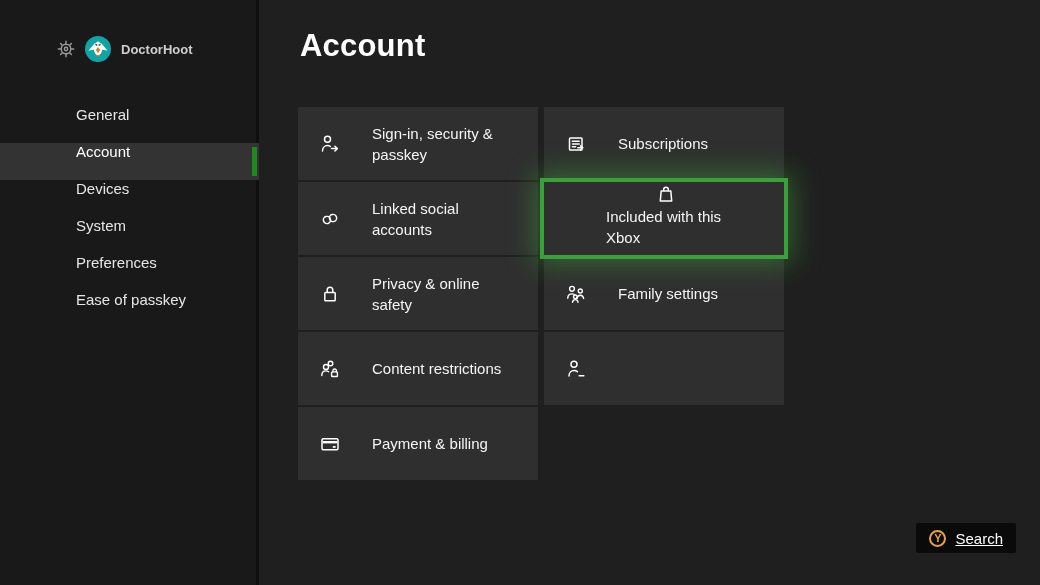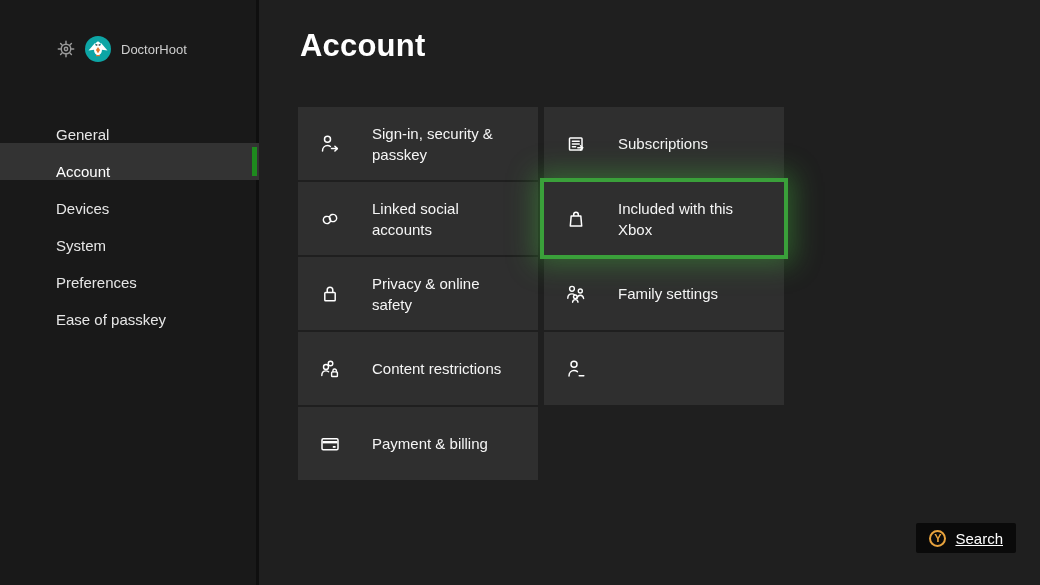--- a/index.html
+++ b/index.html
@@ -17,26 +17,26 @@
     position:absolute; left:0; top:0; width:259px; height:585px;
     background:#191919;
     border-right:3px solid #0f0f0f;
   }
   .sidebar-header {
     position:absolute; left:55px; top:36px;
     display:flex; align-items:center; gap:8px;
   }
   .gear { width:22px; height:22px; display:flex; }
   .avatar { width:26px; height:26px; display:flex; }
-  .username { font-size:13px; color:#cfcfcf; margin-left:2px; }
+  .username { font-size:13px; color:#cfcfcf; margin-left:2px;font-weight:bold; }
 
   .nav { position:absolute; left:0; top:106px; width:259px; }
   .nav-item {
-    position:relative; height:37px; display:flex; align-items:flex-end;
-    padding-left:56px; font-size:15px; color:#e6e6e6; cursor:pointer;
+    position:relative; height:37px; display:flex; align-items:flex-start;
+    padding-left:76px; font-size:15px; color:#e6e6e6; cursor:pointer;
   }
   .nav-item.selected { background:#333333; color:#ffffff; }
   .nav-indicator {
     display:none;
     position:absolute; right:2px; top:4px; bottom:4px; width:5px;
     background:#1e8a1e;
   }
   .nav-item.selected .nav-indicator { display:block; }
 
   
@@ -55,20 +55,21 @@
     padding:0 16px 0 20px; cursor:pointer;
   }
   .tile-icon { width:24px; height:24px; flex:0 0 24px; display:flex; }
   .tile-label {
     margin-left:30px; font-size:15px; line-height:21px; color:#f5f5f5;
     max-width:150px;
   }
   .tile.highlighted {
     position:relative; z-index:2;
     box-shadow: 0 0 0 4px #3aa03a, 0 0 26px 9px rgba(64,170,58,0.45);
+    flex-direction: column;
   }
 
   
   .search-btn {
     position:absolute; right:24px; bottom:32px; height:30px;
     background:#0a0a0a; display:flex; align-items:center;
     padding:0 13px; gap:9px; border-radius:2px; cursor:pointer;
   }
   .y-circle {
     width:17px; height:17px; border:2px solid #e8a33d; border-radius:50%;

